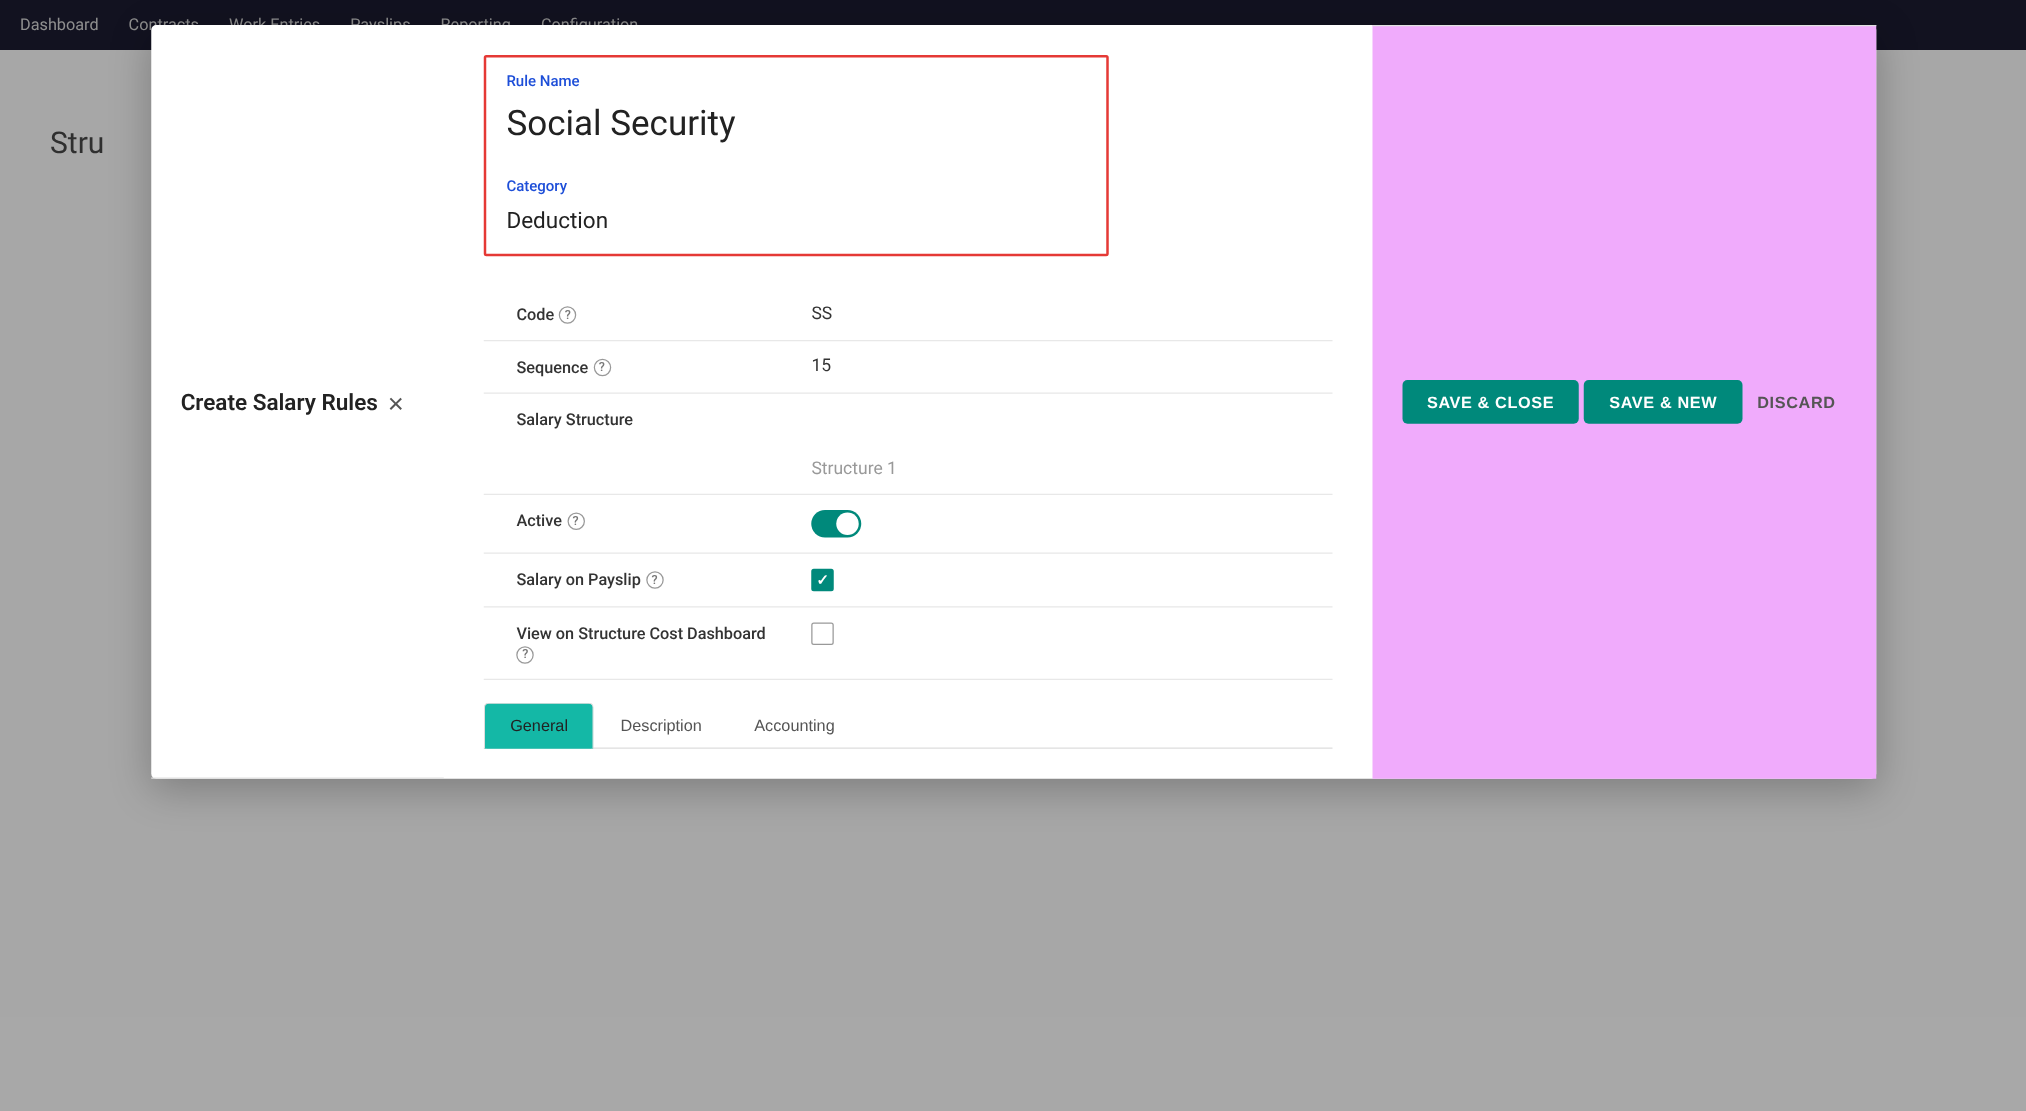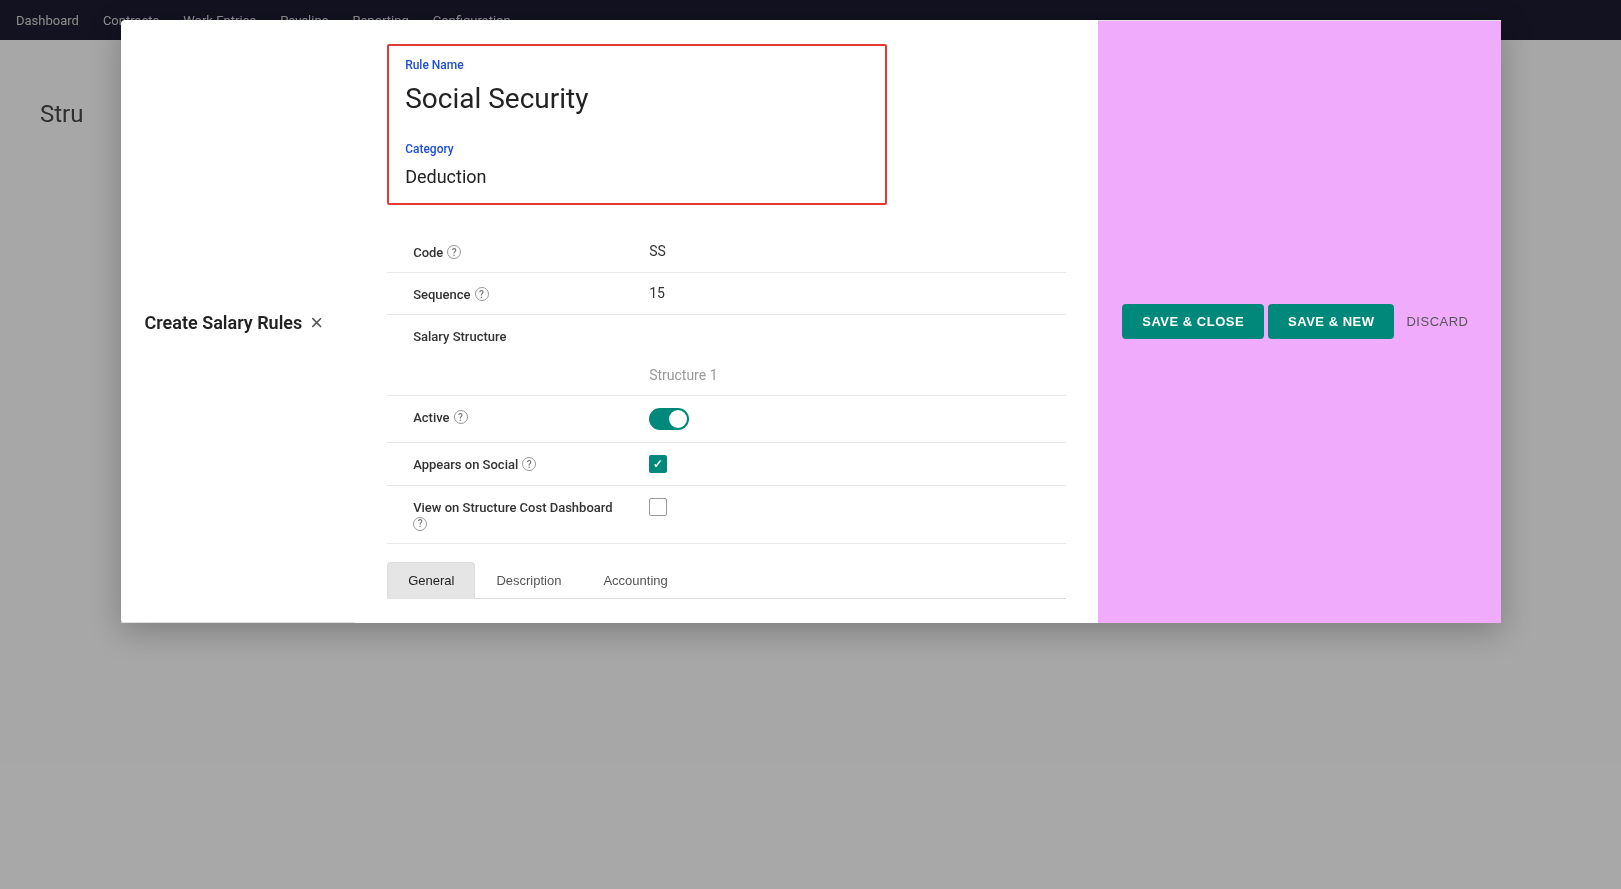--- a/index.html
+++ b/index.html
@@ -243,21 +243,21 @@
       color: #555;
       cursor: pointer;
       border: 1px solid transparent;
       border-bottom: none;
       border-radius: 4px 4px 0 0;
       background: none;
     }
 
     .tab.active {
       border-color: #ddd;
-      background: #e5e5e5;
+      background: #14b8a6;
       color: #222;
       margin-bottom: -1px;
     }
 
     
     .modal-footer {
       padding: 16px 24px;
       border-top: 1px solid #e0e0e0;
       display: flex;
       align-items: center;
@@ -276,21 +276,21 @@
       border-radius: 4px;
       cursor: pointer;
       letter-spacing: 0.5px;
     }
 
     .btn-discard {
       background: none;
       border: none;
       color: #555;
       font-size: 13px;
-      font-weight: 400;
+      font-weight: 700;
       cursor: pointer;
       padding: 10px 8px;
       letter-spacing: 0.5px;
     }
 
     
     .bg-content {
       padding: 60px 40px 20px 40px;
     }
 
@@ -376,21 +376,21 @@
           <span>Active</span>
           <span class="help-icon">?</span>
         </div>
         <div class="toggle"></div>
       </div>
 
       <div class="divider"></div>
 
       <div class="form-row">
         <div class="form-row-label">
-          <span>Appears on Social</span>
+          <span>Salary on Payslip</span>
           <span class="help-icon">?</span>
         </div>
         <div class="checkbox">
           <span class="checkbox-check">✓</span>
         </div>
       </div>
 
       <div class="divider"></div>
 
       <div class="form-row">

